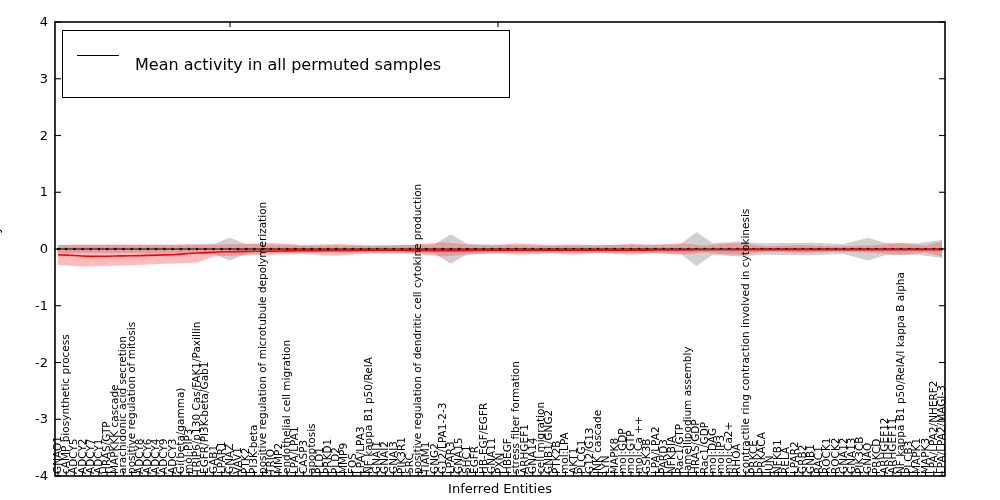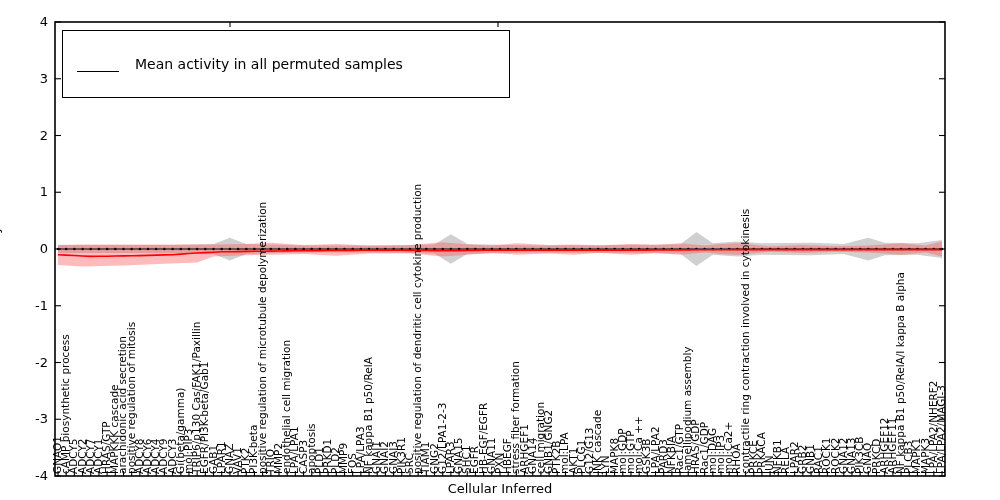--- a/index.html
+++ b/index.html
@@ -8,21 +8,21 @@
   .title{position:absolute;left:0;top:2px;width:100%;text-align:center;font-size:14.5px;}
   .xlabel{position:absolute;left:0;top:481px;width:100%;text-align:center;font-size:13px;}
   .ylabel{position:absolute;left:2px;top:315px;transform-origin:0 100%;transform:rotate(-90deg);
           font-size:13px;white-space:nowrap;}
   svg{position:absolute;left:0;top:0;}
   .yticks span{position:absolute;width:46px;text-align:right;font-size:13px;line-height:16px;}
   .xticklabels span{position:absolute;font-size:10.5px;line-height:11px;height:11px;white-space:nowrap;
           transform-origin:0 100%;transform:rotate(-90deg);}
   .legend{position:absolute;left:62px;top:30px;width:446px;height:66px;border:1.8px solid #000;
           background:#fff;display:flex;flex-direction:column;justify-content:space-around;}
-  .legend-row{display:flex;align-items:flex-end;padding-left:14px;font-size:14px;}
+  .legend-row{display:flex;align-items:flex-start;padding-left:14px;font-size:16px;}
   .swatch{display:inline-block;width:42px;height:0;margin-right:16px;border-top:1.7px solid #000;}
   .swatch.red{border-top-color:#ff0000;}
 </style>
 </head>
 <body>
 
 <div class="fig">
   <div class="ylabel">Inferred Activity</div>
 
   <svg id="plot" width="1000" height="500" viewBox="0 0 1000 500">
@@ -398,14 +398,14 @@
       <span style="left: 947px; top: 463px;">LPA/LPA2/MAGI-3</span>
     </div>
 
   <div class="legend">
     <div class="legend-row">
       <span class="swatch"></span>
       <span>Mean activity in all permuted samples</span>
     </div>
   </div>
 
-  <div class="xlabel">Cellular Inferred</div>
+  <div class="xlabel">Inferred Entities</div>
 </div>
 
 </body></html>

